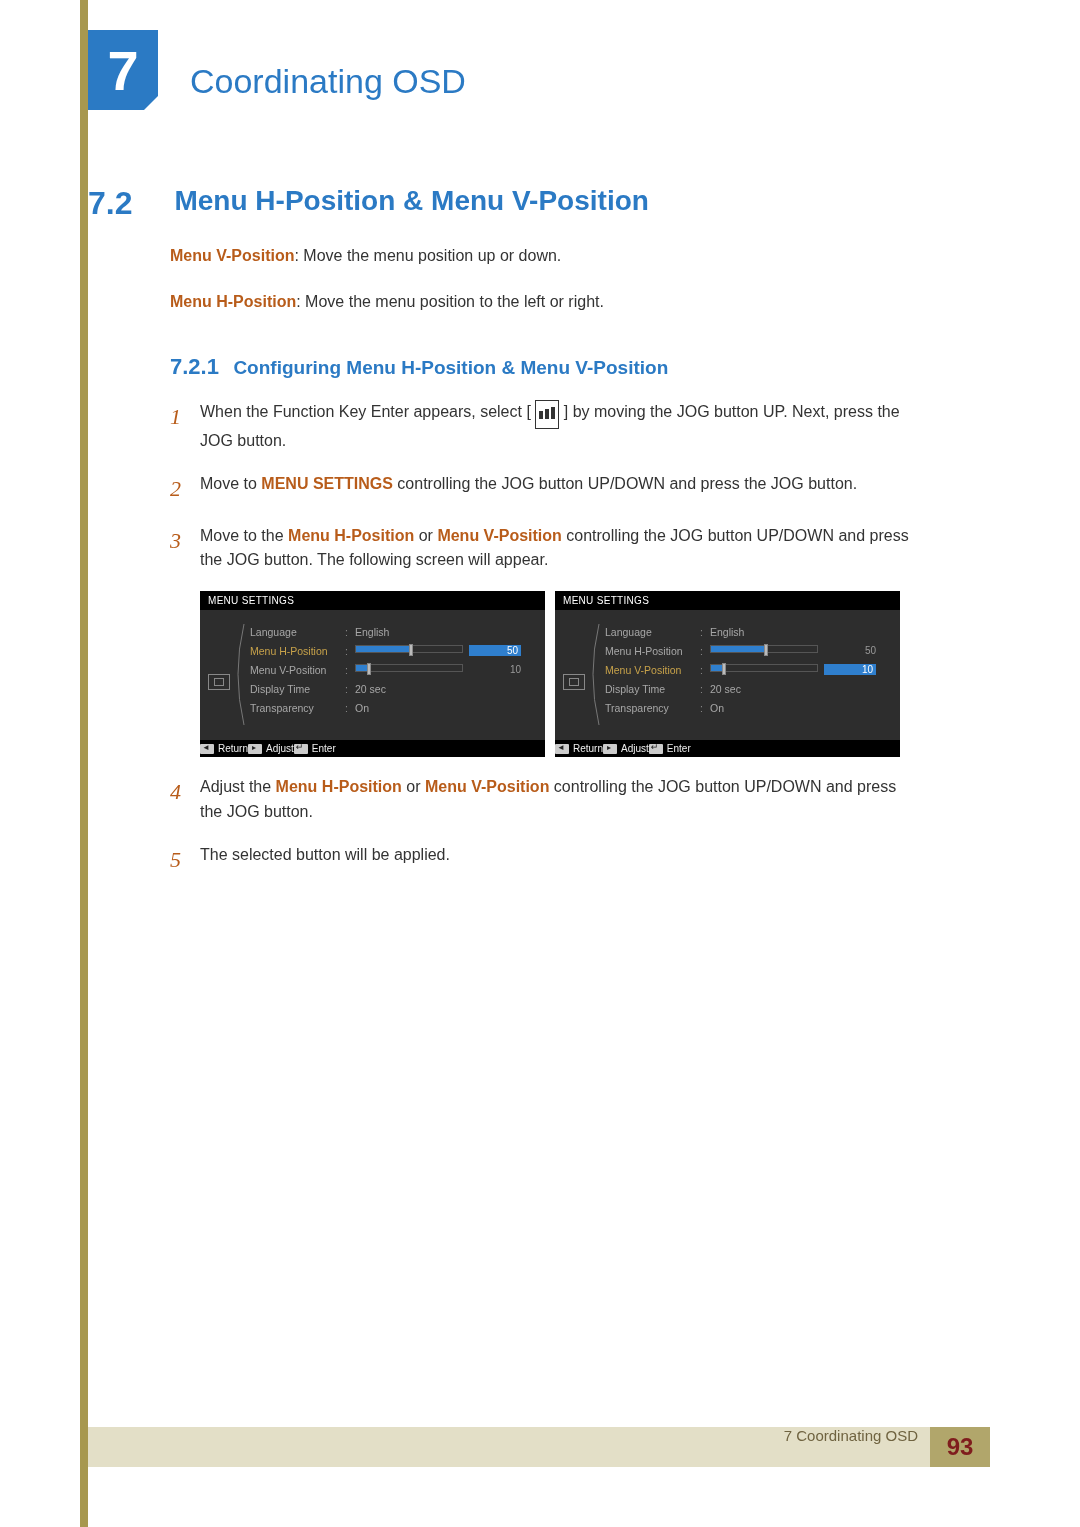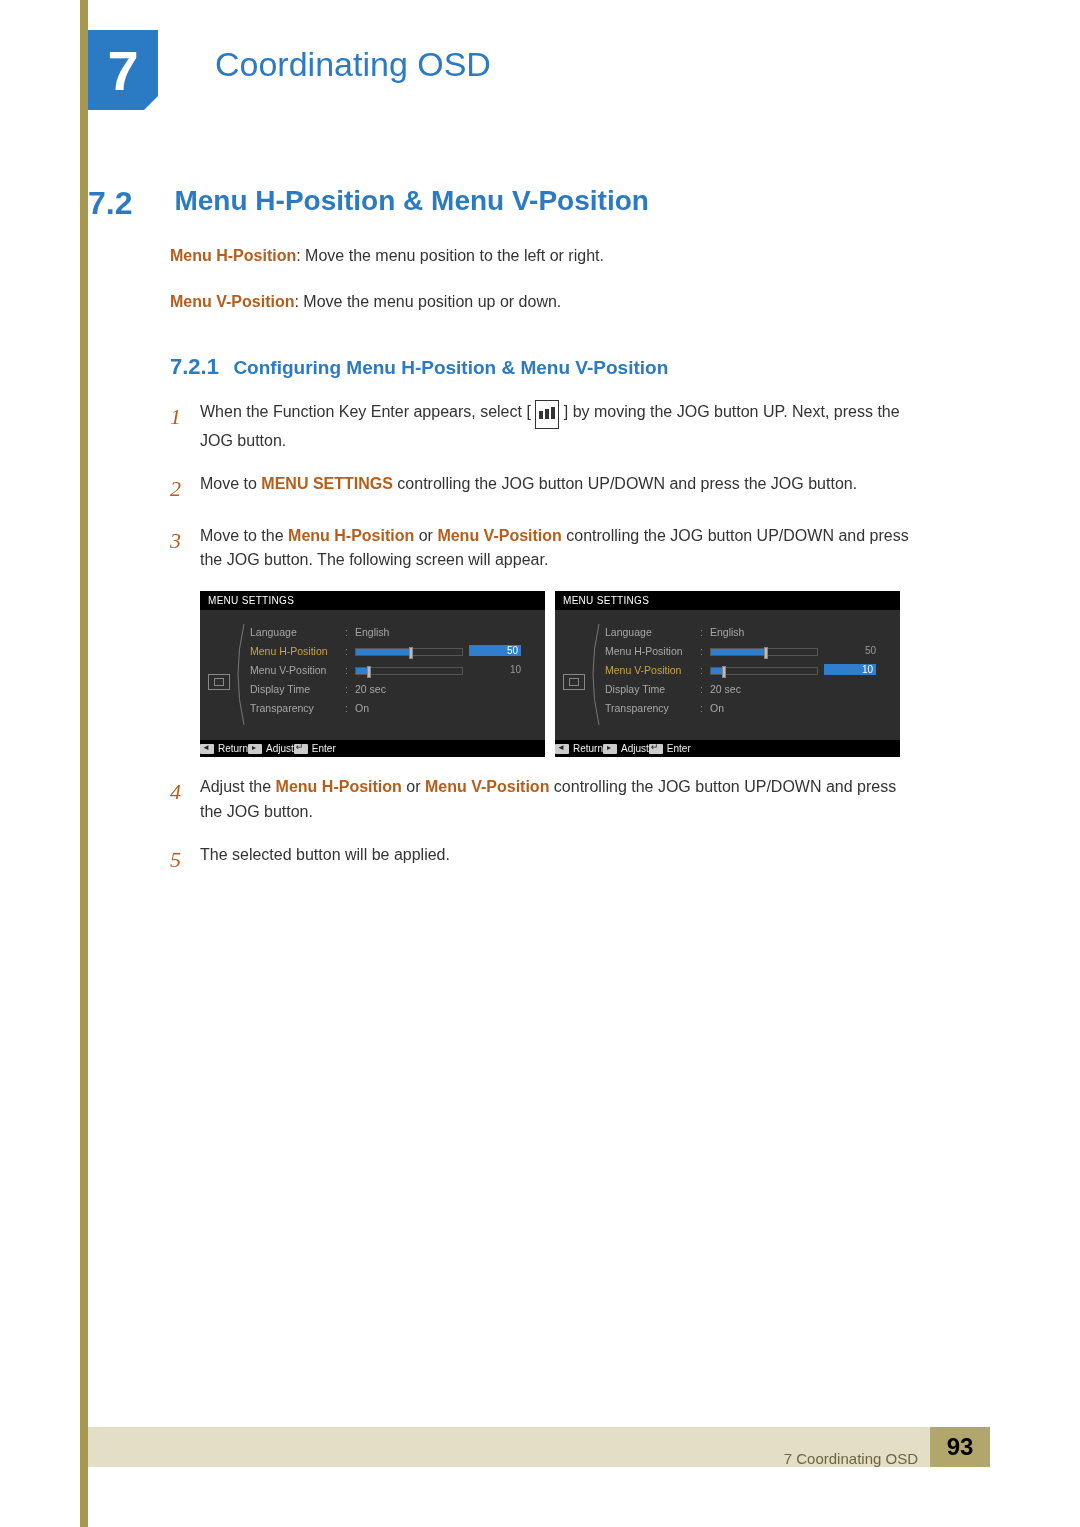--- a/index.html
+++ b/index.html
@@ -40,25 +40,24 @@
     bottom: 0;
     right: 0;
     width: 0; height: 0;
     border-style: solid;
     border-width: 0 0 14px 14px;
     border-color: transparent transparent #fff transparent;
   }
   .chapter-title {
     position: absolute;
     left: 190px;
-    top: 45px;
+    top: 62px;
     font-size: 34px;
     color: #2b7ac4;
     font-weight: normal;
-    margin-left: 25px;
   }
   .content {
     position: absolute;
     left: 88px;
     top: 185px;
     width: 830px;
   }
   .sec-num {
     display: inline-block;
     color: #2b7ac4;
@@ -145,21 +144,21 @@
     padding: 12px 0 10px 50px;
     height: 130px;
   }
   .panel-row {
     display: flex;
     align-items: center;
     height: 19px;
   }
   .panel-label { width: 95px; }
   .panel-colon { width: 10px; color:#888; }
-  .panel-val { flex: 1; display:flex; align-items:flex-end; }
+  .panel-val { flex: 1; display:flex; align-items:flex-start; }
   .sel { color: #c7a24a; }
   .slider {
     position: relative;
     width: 108px;
     height: 8px;
     margin-right: 6px;
     border:1px solid #555;
   }
   .slider-fill {
     position:absolute; left:0; top:0; bottom:0;
@@ -208,51 +207,51 @@
   .pf-ico.ret::after{content:"◄"; color:#222; font-size:8px; position:absolute; left:2px; top:-1px;}
   .pf-ico.adj::after{content:"▸"; color:#222; font-size:8px; position:absolute; left:4px; top:-1px;}
   .pf-ico.ent::after{content:"↵"; color:#222; font-size:9px; position:absolute; left:2px; top:-2px;}
 
   .footer {
     position:absolute;
     left:88px; right:90px;
     bottom:60px;
     height:40px;
     background:#e3dfc7;
-    display:flex; align-items:flex-end; justify-content:flex-end;
+    display:flex; align-items:flex-start; justify-content:flex-end;
   }
   .footer-text { color:#6f6340; font-size:15px; padding-right:12px;}
   .footer-page {
     height:100%; width:60px;
     background:#b1a66b;
-    color:#000000; font-size:24px; font-weight:bold;
+    color:#7f1d1d; font-size:24px; font-weight:bold;
     display:flex; align-items:center; justify-content:center;
   }
 </style>
 </head>
 <body>
 
 <div class="left-bar"></div>
 
 <div class="chapter-tab">
   <span>7</span>
 </div>
 <div class="chapter-title">Coordinating OSD</div>
 
 <div class="content">
   <div>
     <span class="sec-num">7.2</span>
     <span class="sec-title">Menu H-Position &amp; Menu V-Position</span>
   </div>
 
   <p class="para">
-    <span class="em">Menu H-Position</span><span>: Move the menu position to the left or right.</span>
+    <span class="em">Menu V-Position</span><span>: Move the menu position up or down.</span>
   </p>
   <p class="para">
-    <span class="em">Menu V-Position</span><span>: Move the menu position up or down.</span>
+    <span class="em">Menu H-Position</span><span>: Move the menu position to the left or right.</span>
   </p>
 
   <div class="subsec">
     <span class="subsec-num">7.2.1</span>
     <span class="subsec-title">Configuring Menu H-Position &amp; Menu V-Position</span>
   </div>
 
   <div class="steps">
     <div class="step">
       <div class="step-num">1</div>

